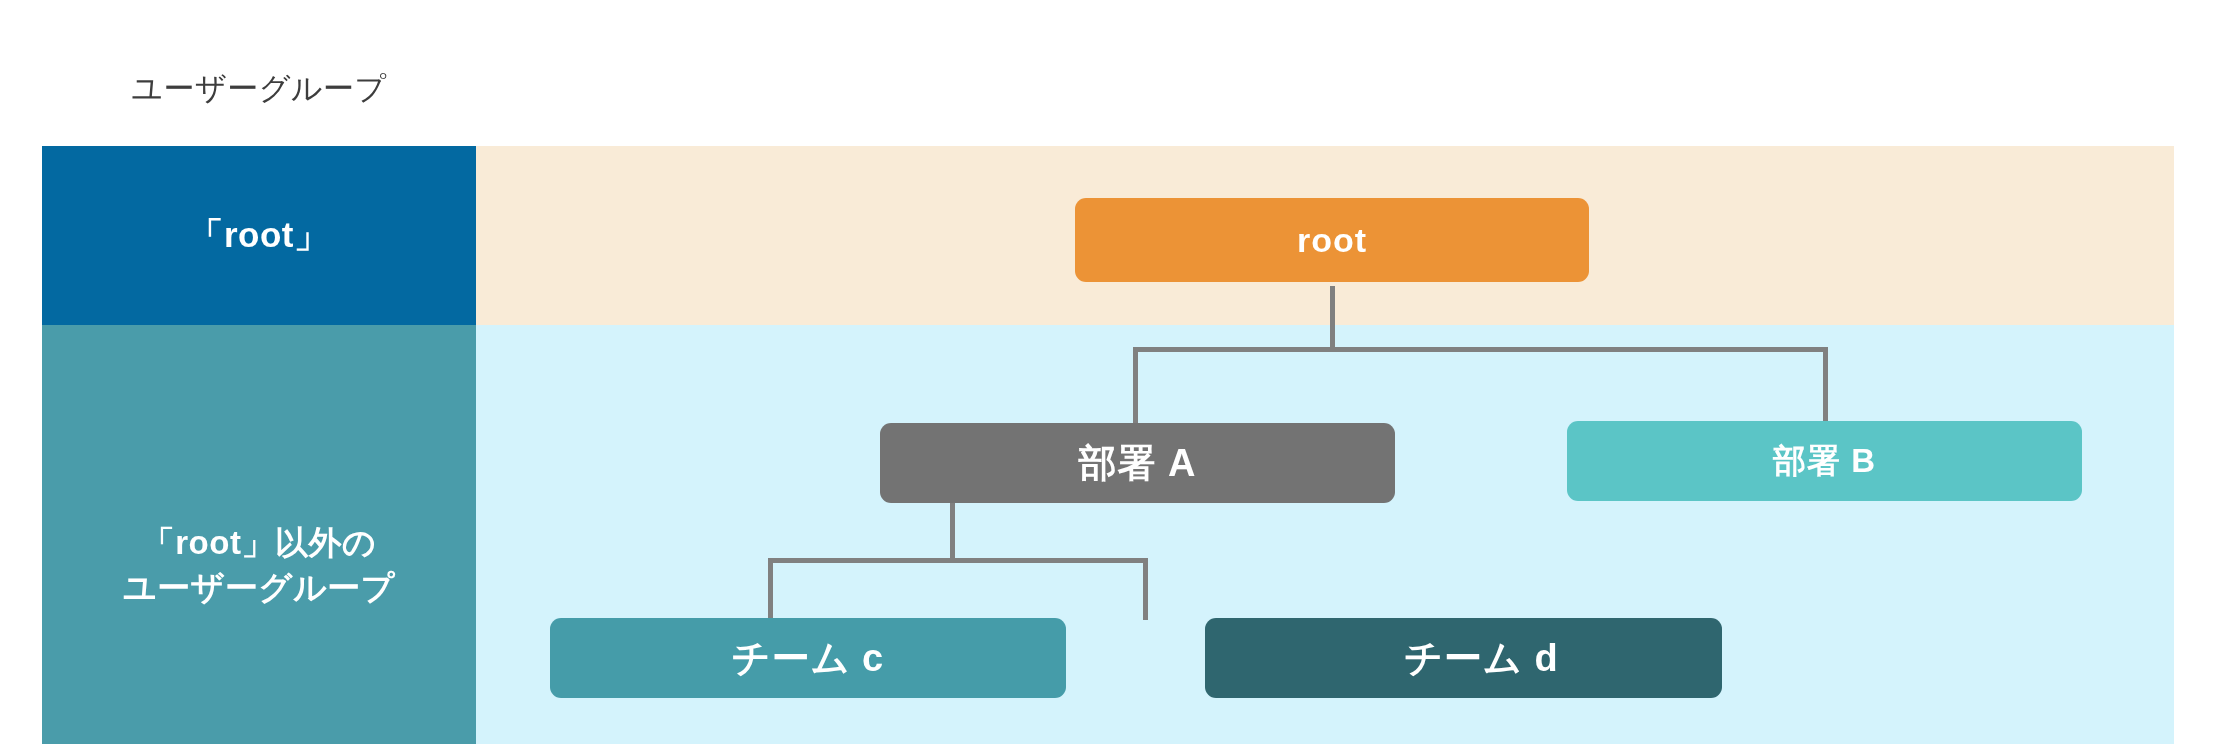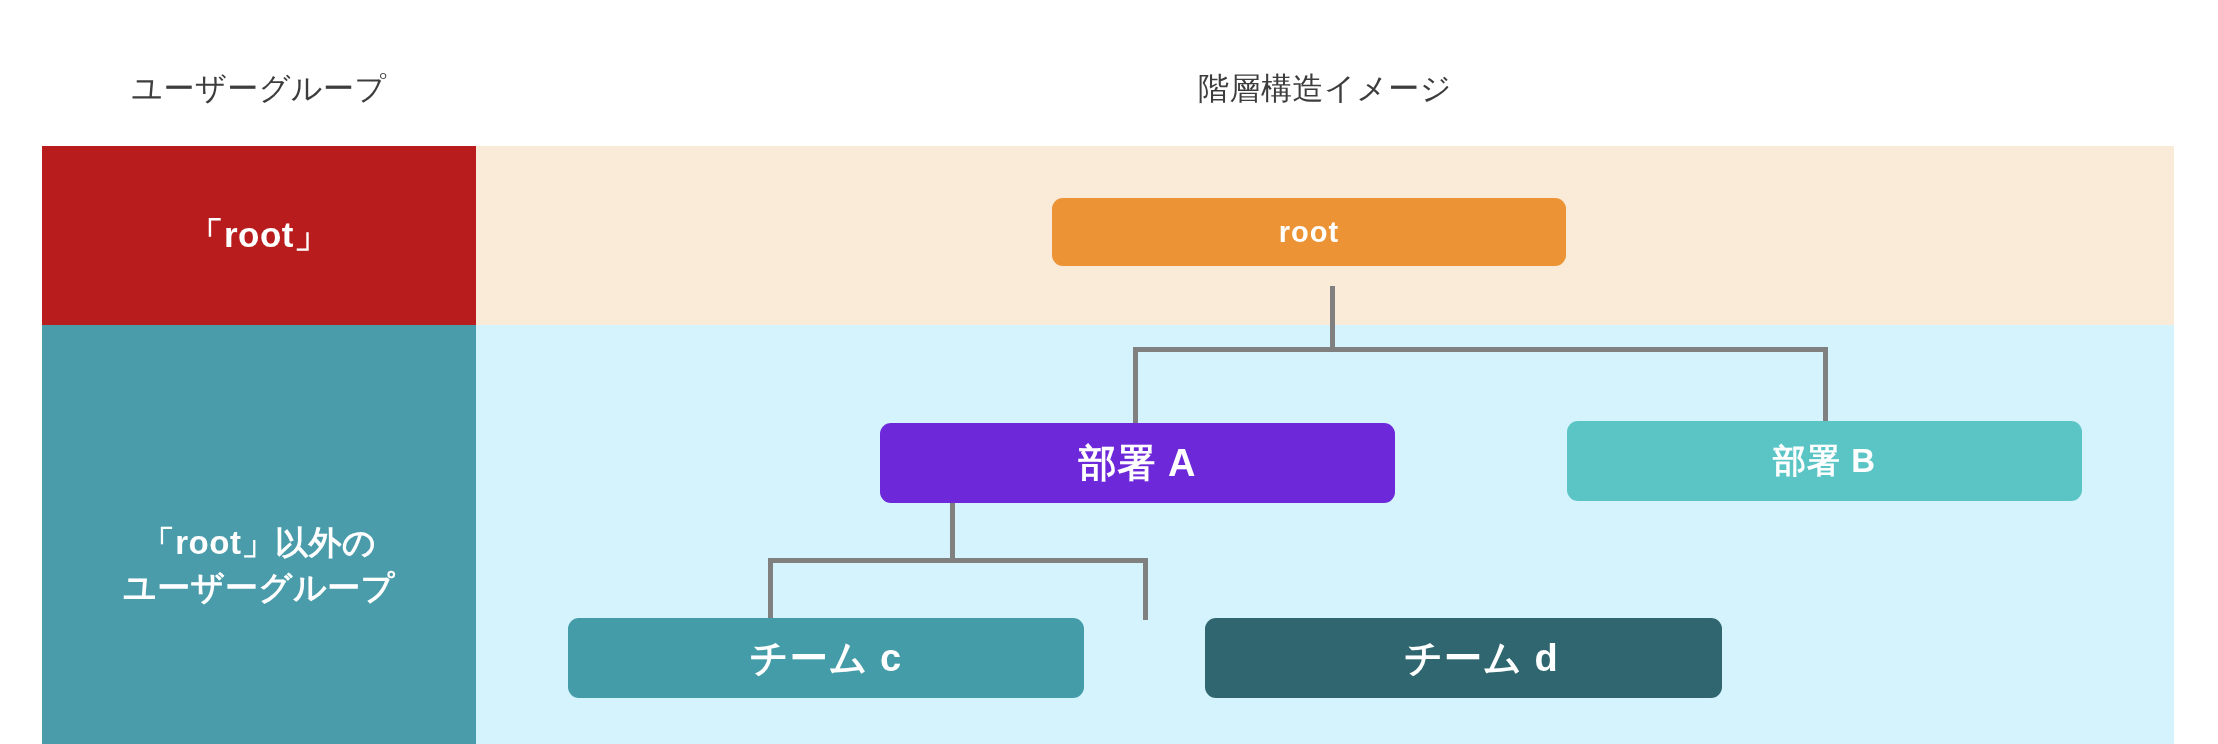--- a/index.html
+++ b/index.html
@@ -40,43 +40,43 @@
     color:#ffffff;
     font-weight:bold;
     letter-spacing:0.5px;
     box-sizing:border-box;
   }
   .cell-canvas{
     position:absolute;left:434px;top:0;width:1698px;height:100%;
     overflow:hidden;
   }
 
-  #row-root .cell-label{background:#b91c1c;font-size:35px;}
+  #row-root .cell-label{background:#0369a1;font-size:35px;}
   #row-root .cell-canvas{background:#F9EBD7;}
   #row-other .cell-label{background:#4A9CAA;font-size:33px;line-height:1.35;}
   #row-other .cell-canvas{background:#D4F3FC;}
 
   .label-lines{display:block;}
 
   
   .node{
     position:absolute;
     border-radius:11px;
     display:flex;align-items:center;justify-content:center;
     color:#ffffff;
     font-weight:bold;
     white-space:nowrap;
     letter-spacing:1px;
     box-sizing:border-box;
   }
   
-  #node-root      {left:1052px;top:150px;width:514px;height:68px;background:#EC9336;font-size:29px;}
-  #node-dept-a    {left:880px; top:375px;width:515px;height:80px;background:#6d28d9;font-size:38px;}
+  #node-root      {left:1075px;top:150px;width:514px;height:84px;background:#EC9336;font-size:34px;}
+  #node-dept-a    {left:880px; top:375px;width:515px;height:80px;background:#737373;font-size:38px;}
   #node-dept-b    {left:1567px;top:373px;width:515px;height:80px;background:#5BC5C6;font-size:33px;}
-  #node-team-c    {left:568px; top:570px;width:516px;height:80px;background:#459CA9;font-size:38px;}
+  #node-team-c    {left:550px; top:570px;width:516px;height:80px;background:#459CA9;font-size:38px;}
   #node-team-d    {left:1205px;top:570px;width:517px;height:80px;background:#2F666F;font-size:38px;padding-left:36px;}
 
   
   .conn{position:absolute;background:#808080;}
   .conn-v{width:5px;}
   .conn-h{height:5px;}
 
   
   #c1-stem   {left:1330px;top:238px;width:5px;height:65px;}
   #c1-bar    {left:1133px;top:299px;width:695px;height:5px;}
@@ -88,21 +88,20 @@
   #c2-bar    {left:768px;top:510px;width:380px;height:5px;}
   #c2-drop-c {left:768px;top:510px;width:5px;height:62px;}
   #c2-drop-d {left:1143px;top:510px;width:5px;height:62px;}
 </style>
 </head>
 <body>
 
 <div id="stage">
 
   <div id="hdr-usergroup" class="col-header">ユーザーグループ</div>
-  <div id="hdr-hierarchy" class="col-header">階層構造イメージ</div>
 
   <div id="table">
 
     <div id="row-root" class="row">
       <div class="cell-label">
         <span class="label-lines">「root」</span>
       </div>
       <div class="cell-canvas"></div>
     </div>
 

